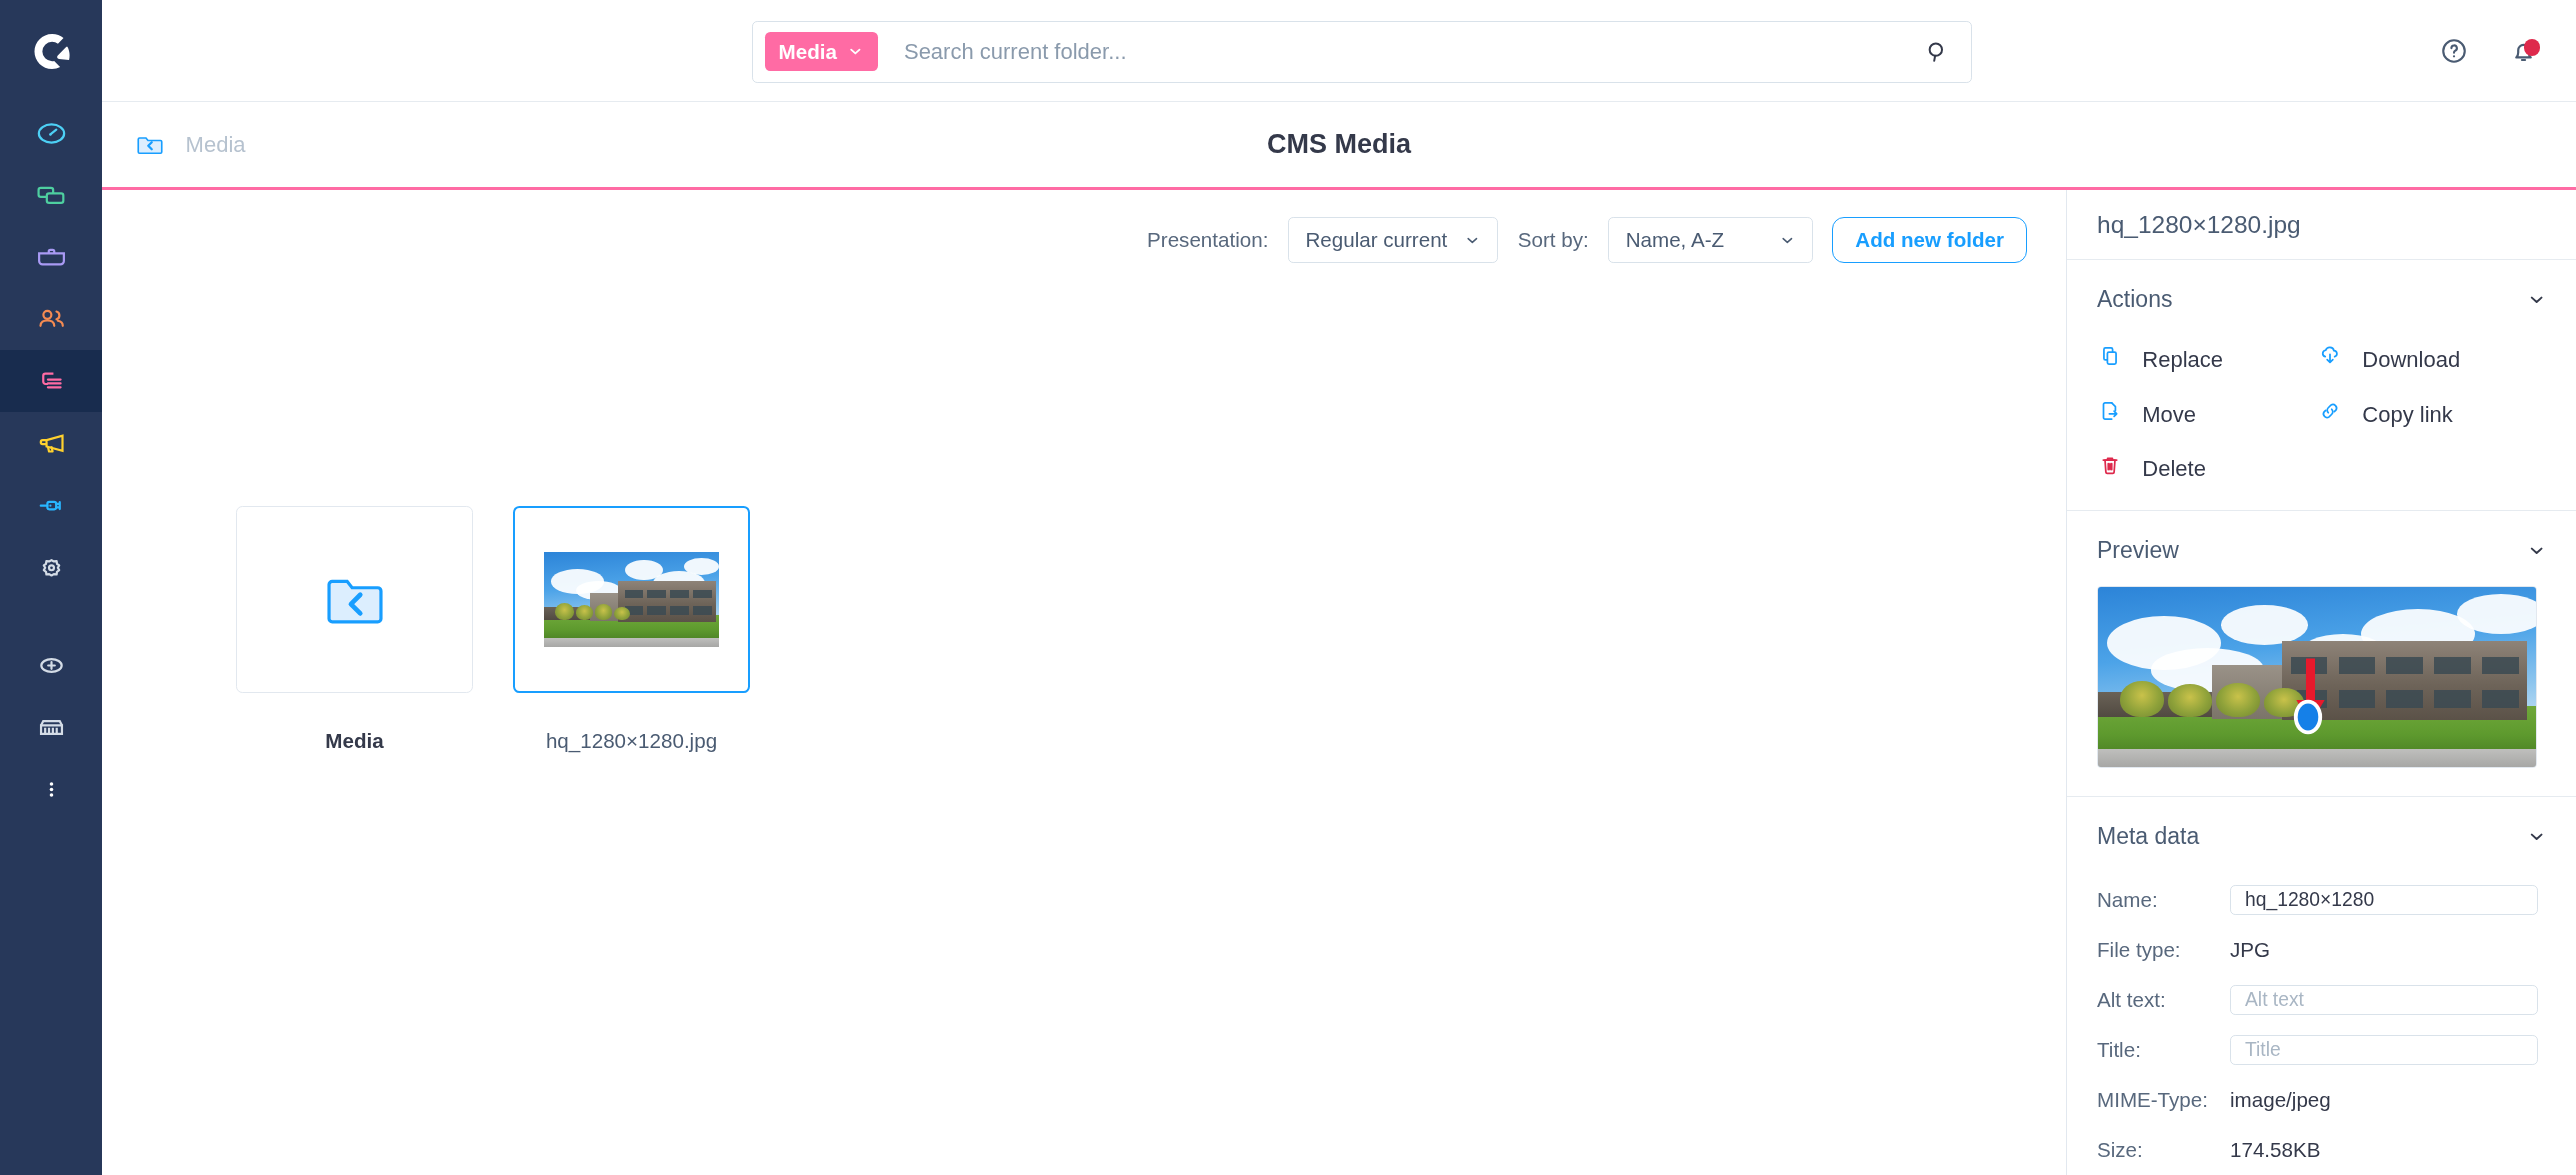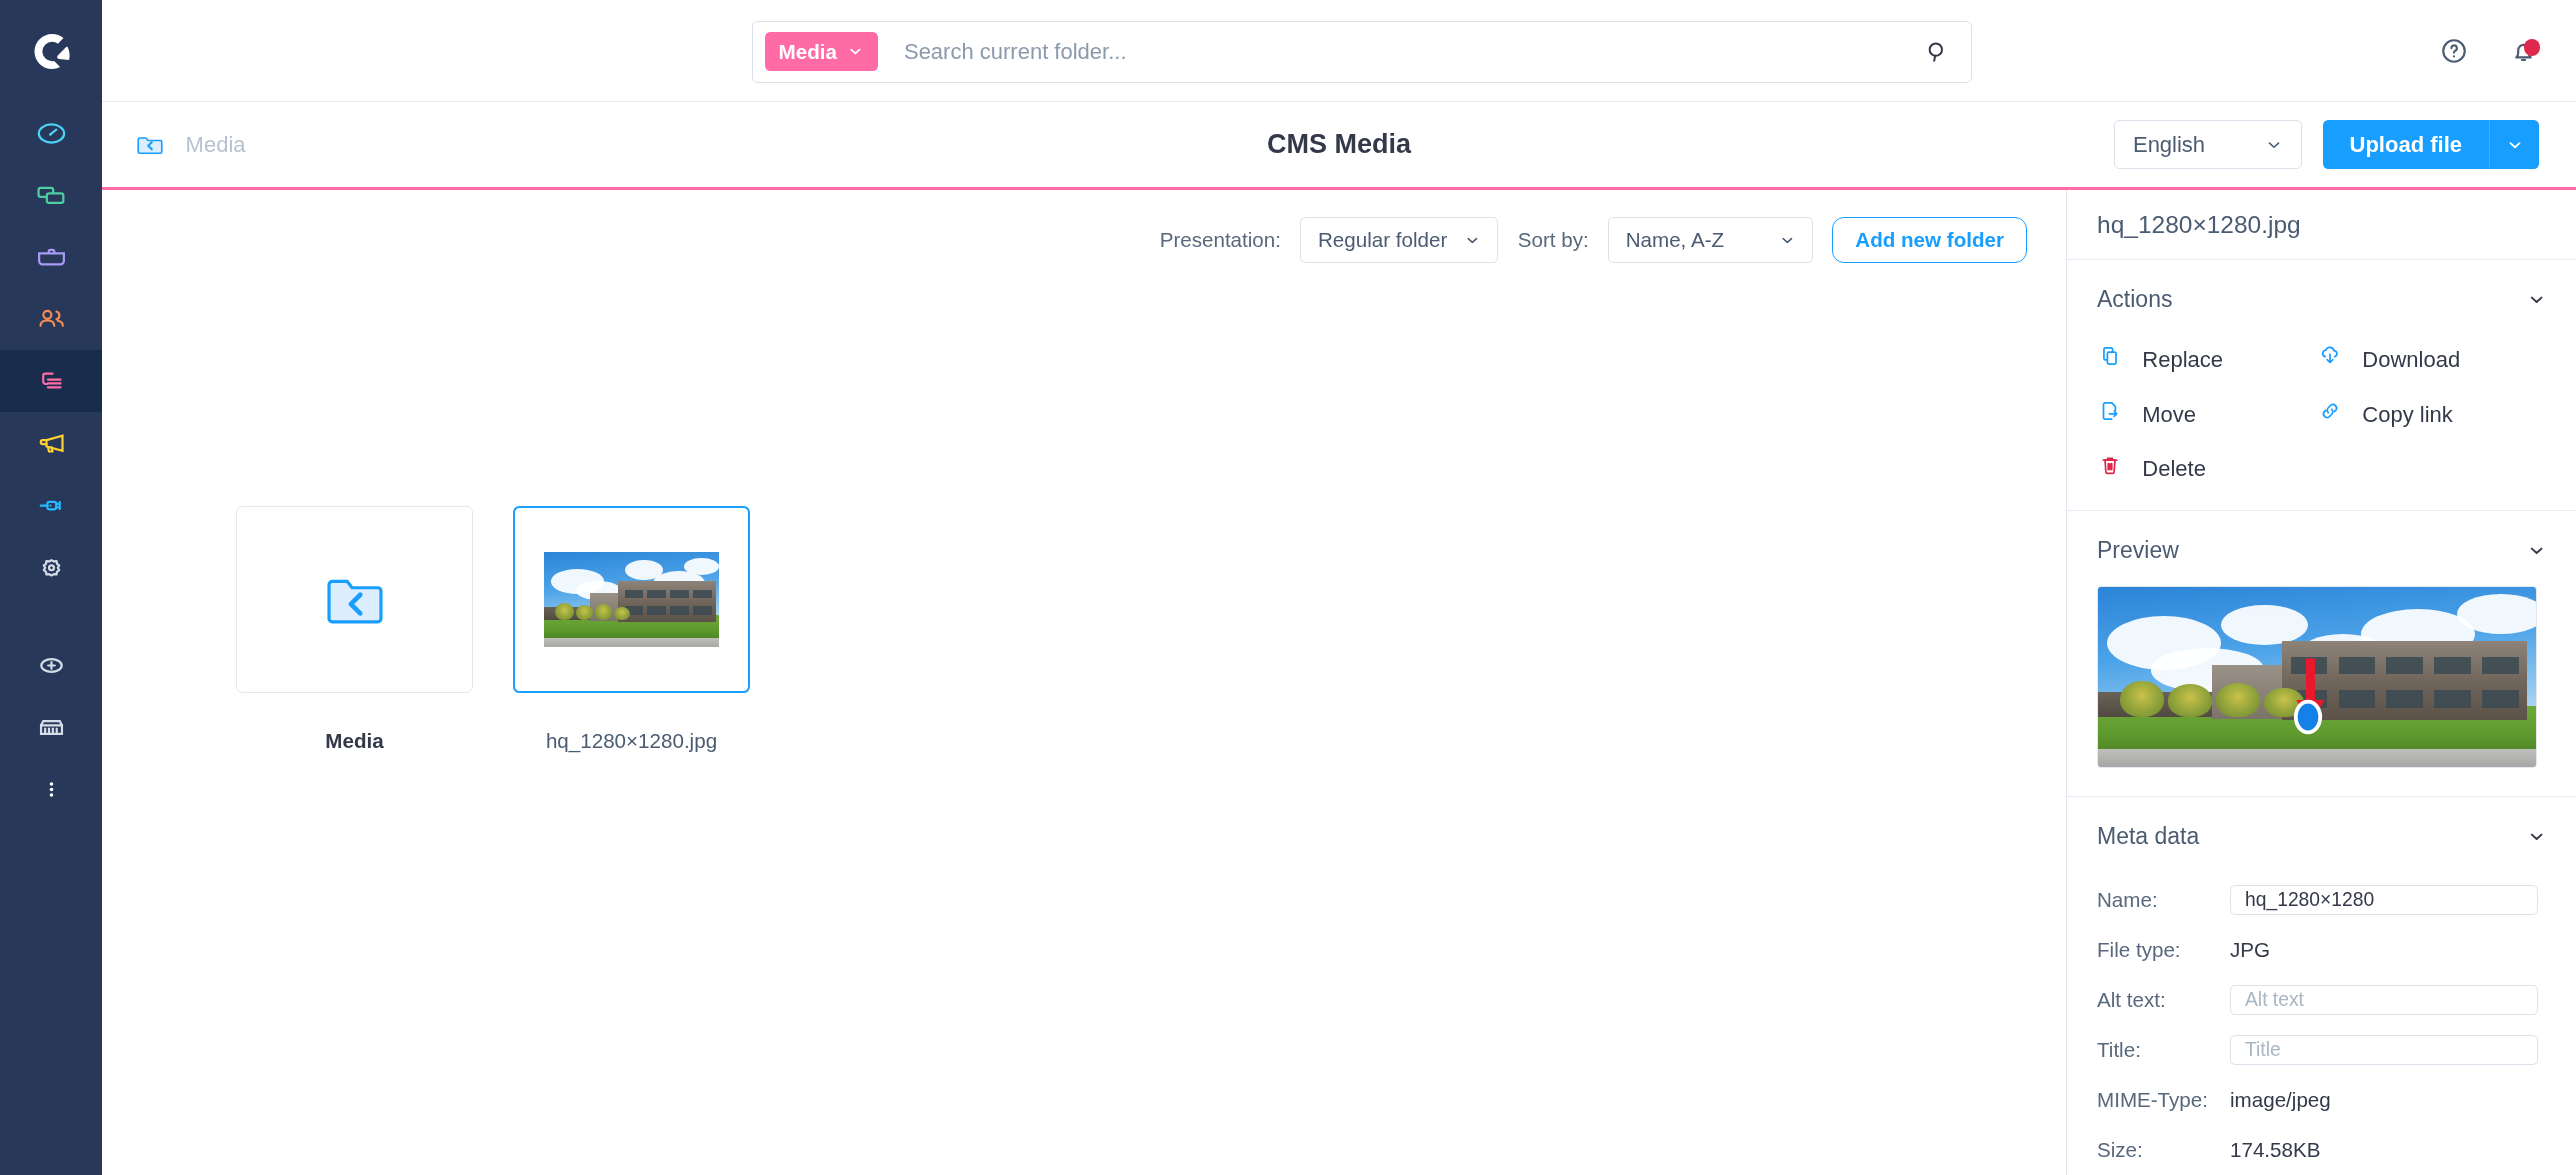--- a/index.html
+++ b/index.html
@@ -408,46 +408,30 @@
       <div class="breadcrumb">
         <svg width="30" height="30" viewBox="0 0 24 24">
           <path d="M3.6 6.4h5.2l1.6 2h10a1 1 0 0 1 1 1v8.2a1 1 0 0 1-1 1H3.6a1 1 0 0 1-1-1V7.4a1 1 0 0 1 1-1z" fill="#DCEEFE" stroke="#189EFF" stroke-width="1.3"></path>
           <path d="M13.4 9.8 10.6 12.6l2.8 2.8" fill="none" stroke="#189EFF" stroke-width="1.8" stroke-linecap="round" stroke-linejoin="round"></path>
         </svg>
         <span class="breadcrumb-label">Media</span>
       </div>
 
       <div class="page-title">CMS Media</div>
 
-      <div class="smartbar-actions">
-        <div class="lang-select">
-          <span>English</span>
-          <svg width="18" height="18" viewBox="0 0 24 24" fill="none" stroke="#4A5B72" stroke-width="2.2">
-            <path d="M6 9.5 12 15l6-5.5" stroke-linecap="round" stroke-linejoin="round"></path>
-          </svg>
-        </div>
-        <div class="upload-group">
-          <button class="upload-btn">Upload file</button>
-          <div class="upload-caret">
-            <svg width="18" height="18" viewBox="0 0 24 24" fill="none" stroke="#ffffff" stroke-width="2.4">
-              <path d="M6 9.5 12 15l6-5.5" stroke-linecap="round" stroke-linejoin="round"></path>
-            </svg>
-          </div>
-        </div>
-      </div>
     </div>
 
     <div class="content-row">
 
       <section class="media-area">
 
         <div class="media-toolbar">
           <span class="tb-label">Presentation:</span>
           <div class="tb-select">
-            <span>Regular folder</span>
+            <span>Regular current</span>
             <svg width="16.7" height="16.7" viewBox="0 0 24 24" fill="none" stroke="#4A5B72" stroke-width="2.2">
               <path d="M6 9.5 12 15l6-5.5" stroke-linecap="round" stroke-linejoin="round"></path>
             </svg>
           </div>
 
           <span class="tb-label">Sort by:</span>
           <div class="tb-select sortby">
             <span>Name, A-Z</span>
             <svg width="16.7" height="16.7" viewBox="0 0 24 24" fill="none" stroke="#4A5B72" stroke-width="2.2">
               <path d="M6 9.5 12 15l6-5.5" stroke-linecap="round" stroke-linejoin="round"></path>

